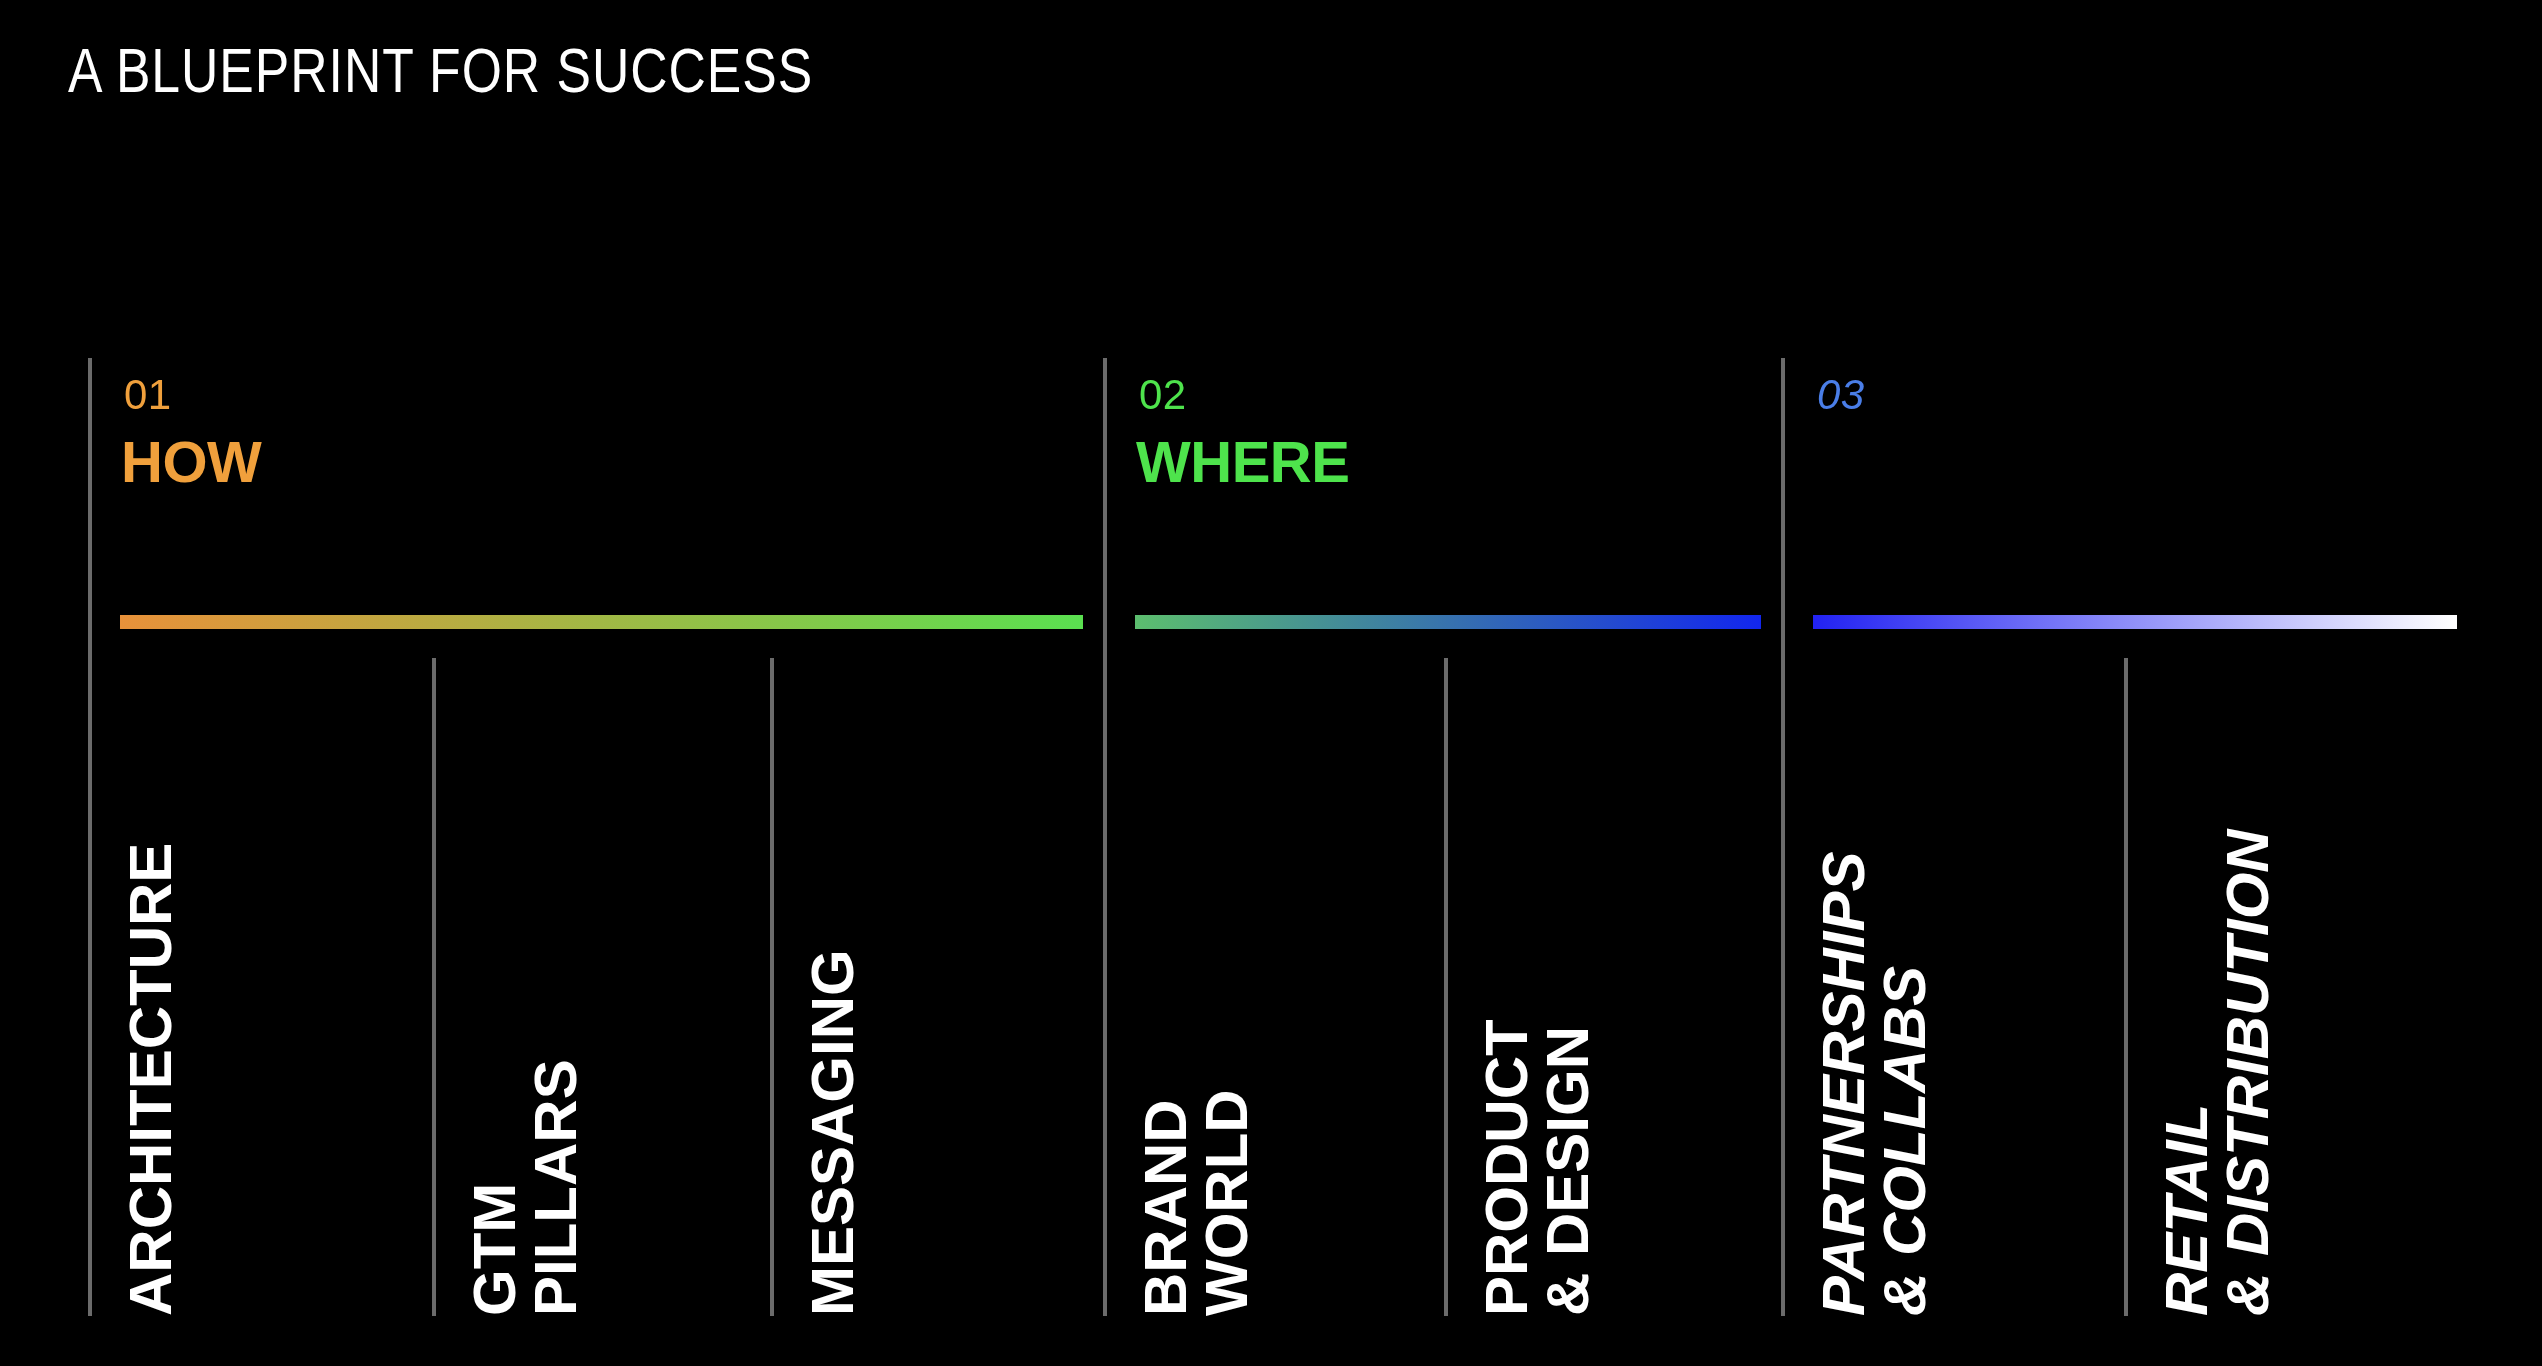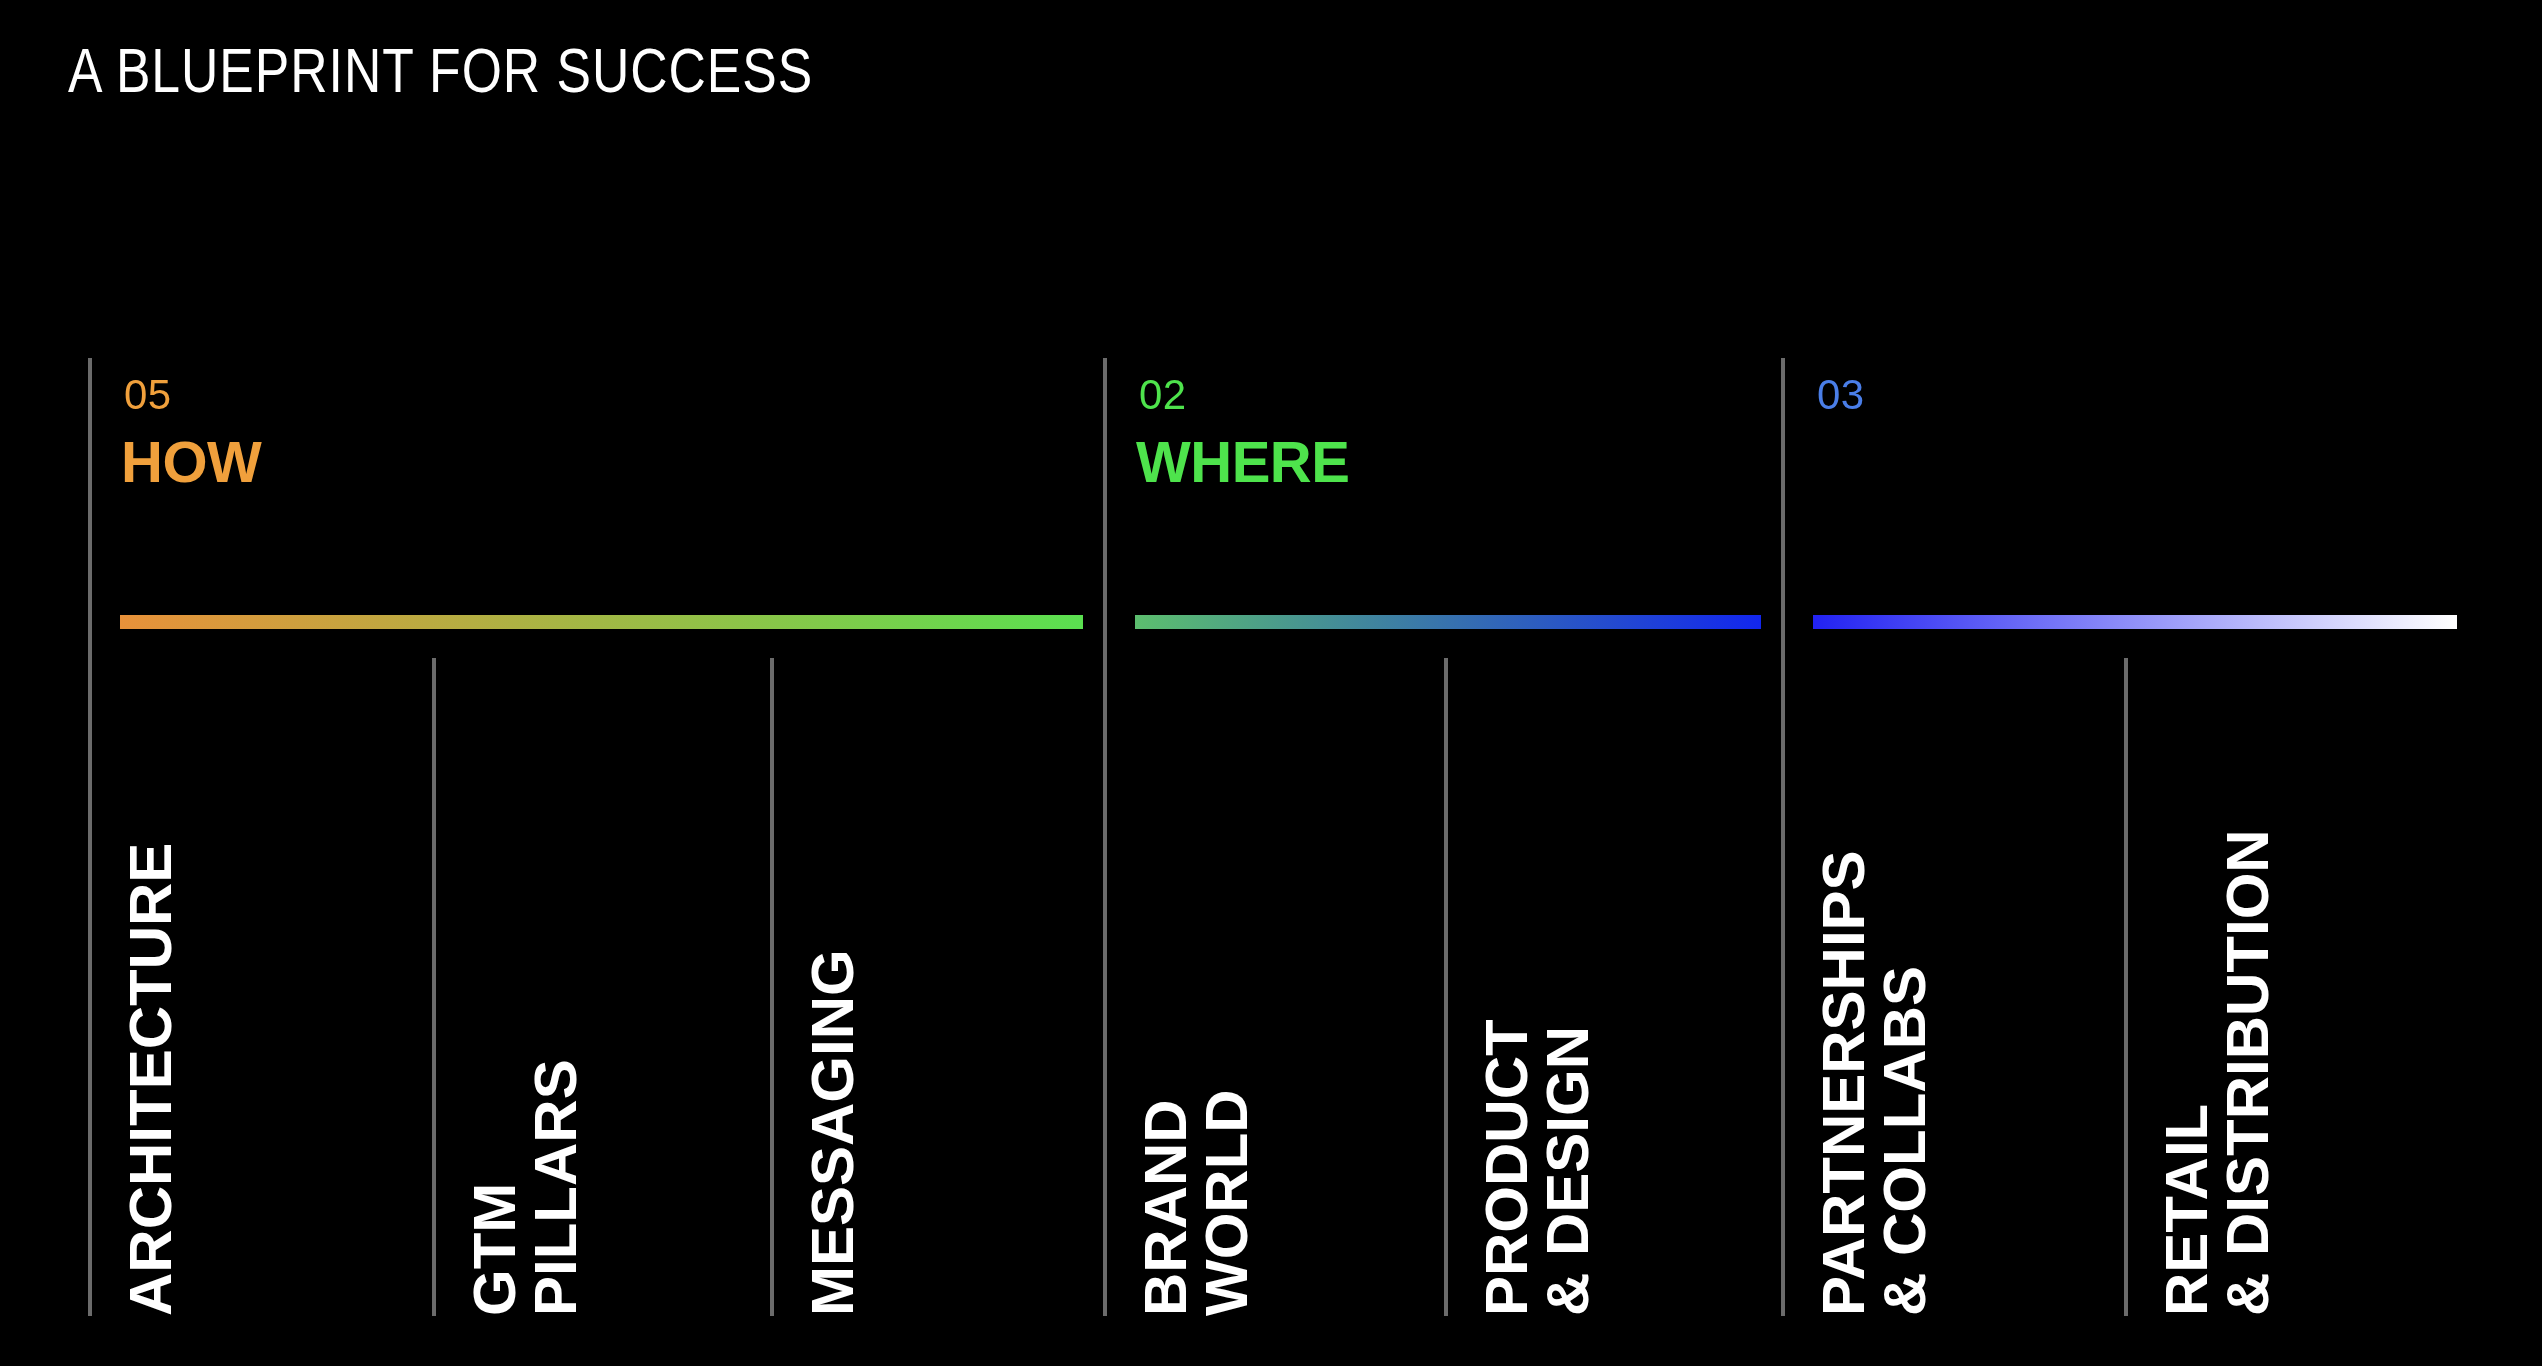--- a/index.html
+++ b/index.html
@@ -94,36 +94,36 @@
     font-weight:700;
     line-height:1.02;
     letter-spacing:0px;
     white-space:pre;
     text-align:left;
   }
 
   
   #sec1{left:88px; width:1015px;}
   #sec2{left:1103px; width:542px;}
-  #sec3{left:1781px; width:761px;}
+  #sec3{left:1781px; width:761px;font-style:italic;}
 
   #sec1 .grad-bar{width:963px;}
   #sec2 .grad-bar{width:626px;}
   #sec3 .grad-bar{width:644px;}
 </style>
 </head>
 <body style="background: rgb(0, 0, 0);">
 
 <div class="stage">
 
   <div class="page-title">A BLUEPRINT FOR SUCCESS</div>
 
   <div class="section" id="sec1">
     <div class="section-rule" style="background: rgb(107, 107, 107);"></div>
-    <div class="section-num" style="color: rgb(240, 160, 60);">05</div>
+    <div class="section-num" style="color: rgb(240, 160, 60);">01</div>
     <div class="section-head" style="color: rgb(240, 160, 60);">HOW</div>
     <div class="grad-bar" style="background: linear-gradient(to right, rgb(232, 145, 58) 0%, rgb(90, 224, 80) 100%);"></div>
     <div class="items">
       <div class="item" style="left:0px;">
         <div class="item-label" style="color: rgb(255, 255, 255);">ARCHITECTURE</div>
       </div>
       <div class="item" style="left:344px;">
         <div class="item-rule" style="background: rgb(107, 107, 107);"></div>
         <div class="item-label" style="color: rgb(255, 255, 255);">GTM
 PILLARS</div>

